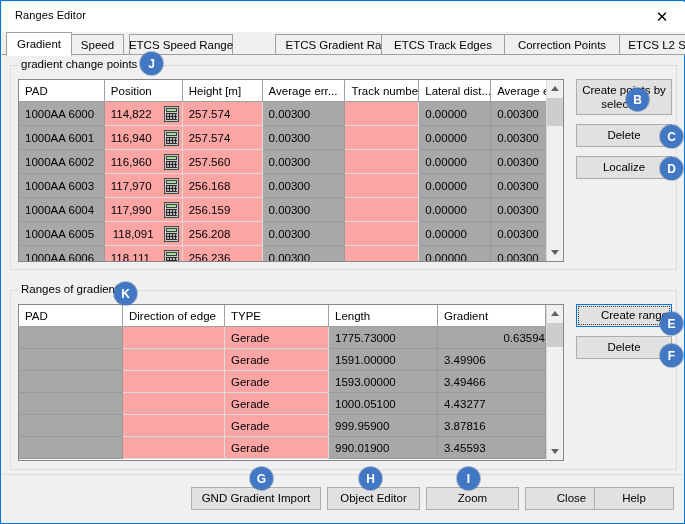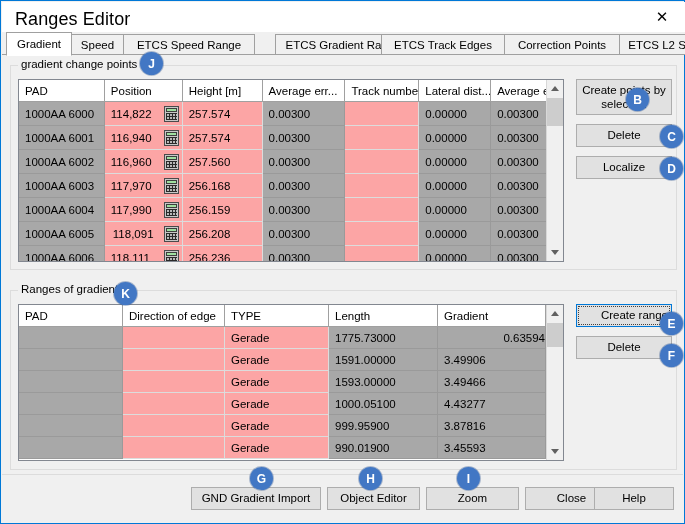--- a/index.html
+++ b/index.html
@@ -11,21 +11,21 @@
   .window{
     position:absolute;left:0;top:0;width:685px;height:524px;
     box-sizing:border-box;border:1px solid #0078d7;background:#f0f0f0;
   }
   
   .titlebar{
     position:absolute;left:1px;top:1px;width:683px;height:30px;
     background:#ffffff;box-sizing:border-box;
   }
   .title-text{
-    position:absolute;left:13px;top:7px;font-size:18px;color:#000;
+    position:absolute;left:13px;top:7px;font-size:11px;color:#000;
     letter-spacing:.1px;
   }
   .close-btn{
     position:absolute;right:0px;top:0px;width:46px;height:30px;
     background:#ffffff;border:none;cursor:default;
     display:flex;align-items:center;justify-content:center;padding:0;
   }
   .close-glyph{font-size:15px;line-height:15px;color:#000;font-family:"DejaVu Sans",sans-serif;}
   
   .tabstrip{
@@ -143,21 +143,21 @@
     </div>
   </div>
 
   <div class="tabstrip" id="tabstrip">
       <div class="tab active" style="left: 4px; width: 66px;">
         <span>Gradient</span>
       </div>
       <div class="tab" style="left: 69px; width: 53px;">
         <span>Speed</span>
       </div>
-      <div class="tab" style="left: 121px; width: 132px;">
+      <div class="tab" style="left: 127px; width: 104px;">
         <span>ETCS Speed Range</span>
       </div>
       <div class="tab" style="left: 244px; width: 136px; margin-left: 29px;">
         <span>ETCS Gradient Range</span>
       </div>
       <div class="tab" style="left: 379px; width: 124px;">
         <span>ETCS Track Edges</span>
       </div>
       <div class="tab" style="left: 502px; width: 116px;">
         <span>Correction Points</span>

